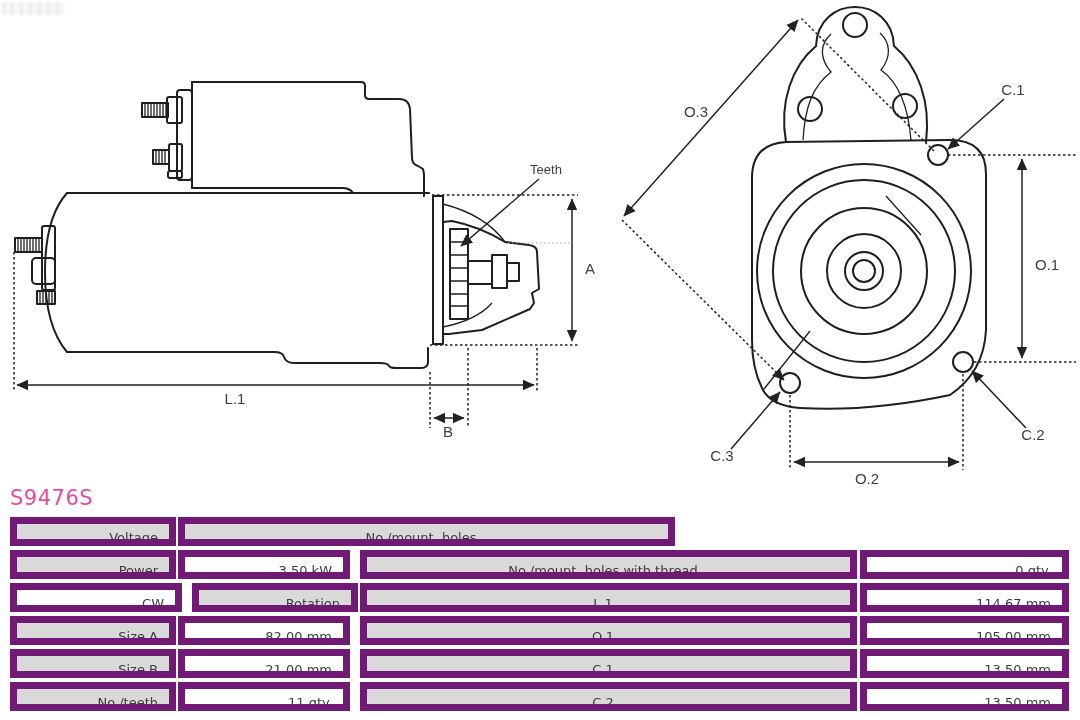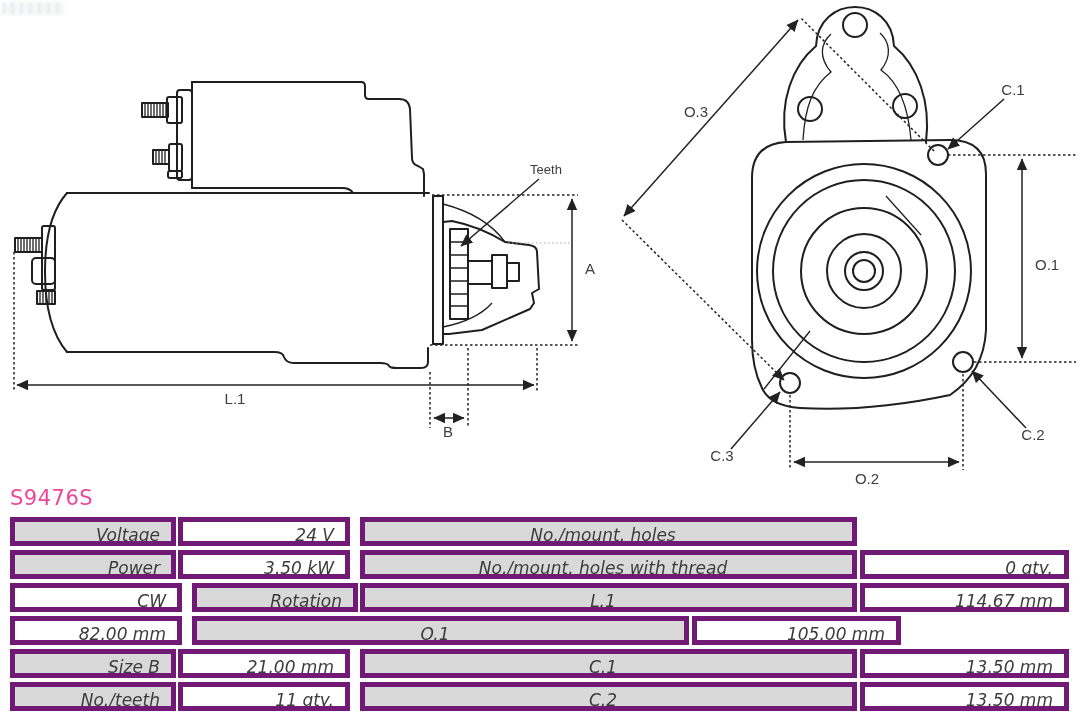--- a/index.html
+++ b/index.html
@@ -4,22 +4,22 @@
 <style>
   html,body{margin:0;padding:0;background:#fff;}
   #stage{position:relative;width:1080px;height:720px;background:#fff;overflow:hidden;
          font-family:"DejaVu Sans","Liberation Sans",sans-serif;}
   #watermark{position:absolute;left:2px;top:2px;width:62px;height:13px;opacity:.45;filter:blur(1px);
     background:repeating-linear-gradient(90deg,#ccd9ea 0 3px,#f4efdf 3px 6px,#e8eef6 6px 9px);}
   #drawing{position:absolute;left:0;top:0;}
   #part-number{position:absolute;left:10px;top:486px;font-size:21px;font-weight:500;letter-spacing:.5px;}
   #spec-table{position:absolute;left:10px;top:517px;}
   .trow{display:flex;height:29px;margin-bottom:4px;}
-  .cell{box-sizing:border-box;border:5px solid #701a75;font-size:17px;color:#3c3c3c;
-        line-height:27px;text-align:right;padding-right:11px;white-space:nowrap;overflow:hidden;font-style:italic;}
+  .cell{box-sizing:border-box;border:7px solid #701a75;font-size:13px;color:#3c3c3c;
+        line-height:27px;text-align:right;padding-right:11px;white-space:nowrap;overflow:hidden;}
   .lbl{background:#d9d9d9;}
   .val{background:#ffffff;}
   .c1{width:166px;margin-right:2px;}
   .c2{width:172px;margin-right:10px;}
   .c3{width:497px;margin-right:3px;text-align:center;}
   .c4{width:209px;}
   svg text{fill:#3d3d3d;font-family:"Liberation Sans","DejaVu Sans",sans-serif;font-size:15px;}
   svg text.small{font-size:13px;}
   .outline{stroke:#1f1f1f;stroke-width:2;fill:none;stroke-linejoin:round;stroke-linecap:round;}
   .thin{stroke:#1f1f1f;stroke-width:1.3;fill:none;}
@@ -177,36 +177,36 @@
         <text x="867" y="484" text-anchor="middle">O.2</text>
       </g>
     </g>
   </svg>
 
   <div id="part-number" style="color: #ec4899;">S9476S</div>
 
   <div id="spec-table">
     <div class="trow">
       <div class="cell lbl c1">Voltage</div>
-      <div class="cell val c2">24 V</div>
       <div class="cell lbl c3">No./mount. holes</div>
     </div>
     <div class="trow">
       <div class="cell lbl c1">Power</div>
       <div class="cell val c2">3.50 kW</div>
       <div class="cell lbl c3">No./mount. holes with thread</div>
       <div class="cell val c4">0 qty.</div>
     </div>
     <div class="trow">
       <div class="cell val c2">CW</div>
       <div class="cell lbl c1">Rotation</div>
       <div class="cell lbl c3">L.1</div>
       <div class="cell val c4">114.67 mm</div>
     </div>
     <div class="trow">
+      <div class="cell lbl c1">Size A</div>
       <div class="cell val c2">82.00 mm</div>
       <div class="cell lbl c3">O.1</div>
       <div class="cell val c4">105.00 mm</div>
     </div>
     <div class="trow">
       <div class="cell lbl c1">Size B</div>
       <div class="cell val c2">21.00 mm</div>
       <div class="cell lbl c3">C.1</div>
       <div class="cell val c4">13.50 mm</div>
     </div>

